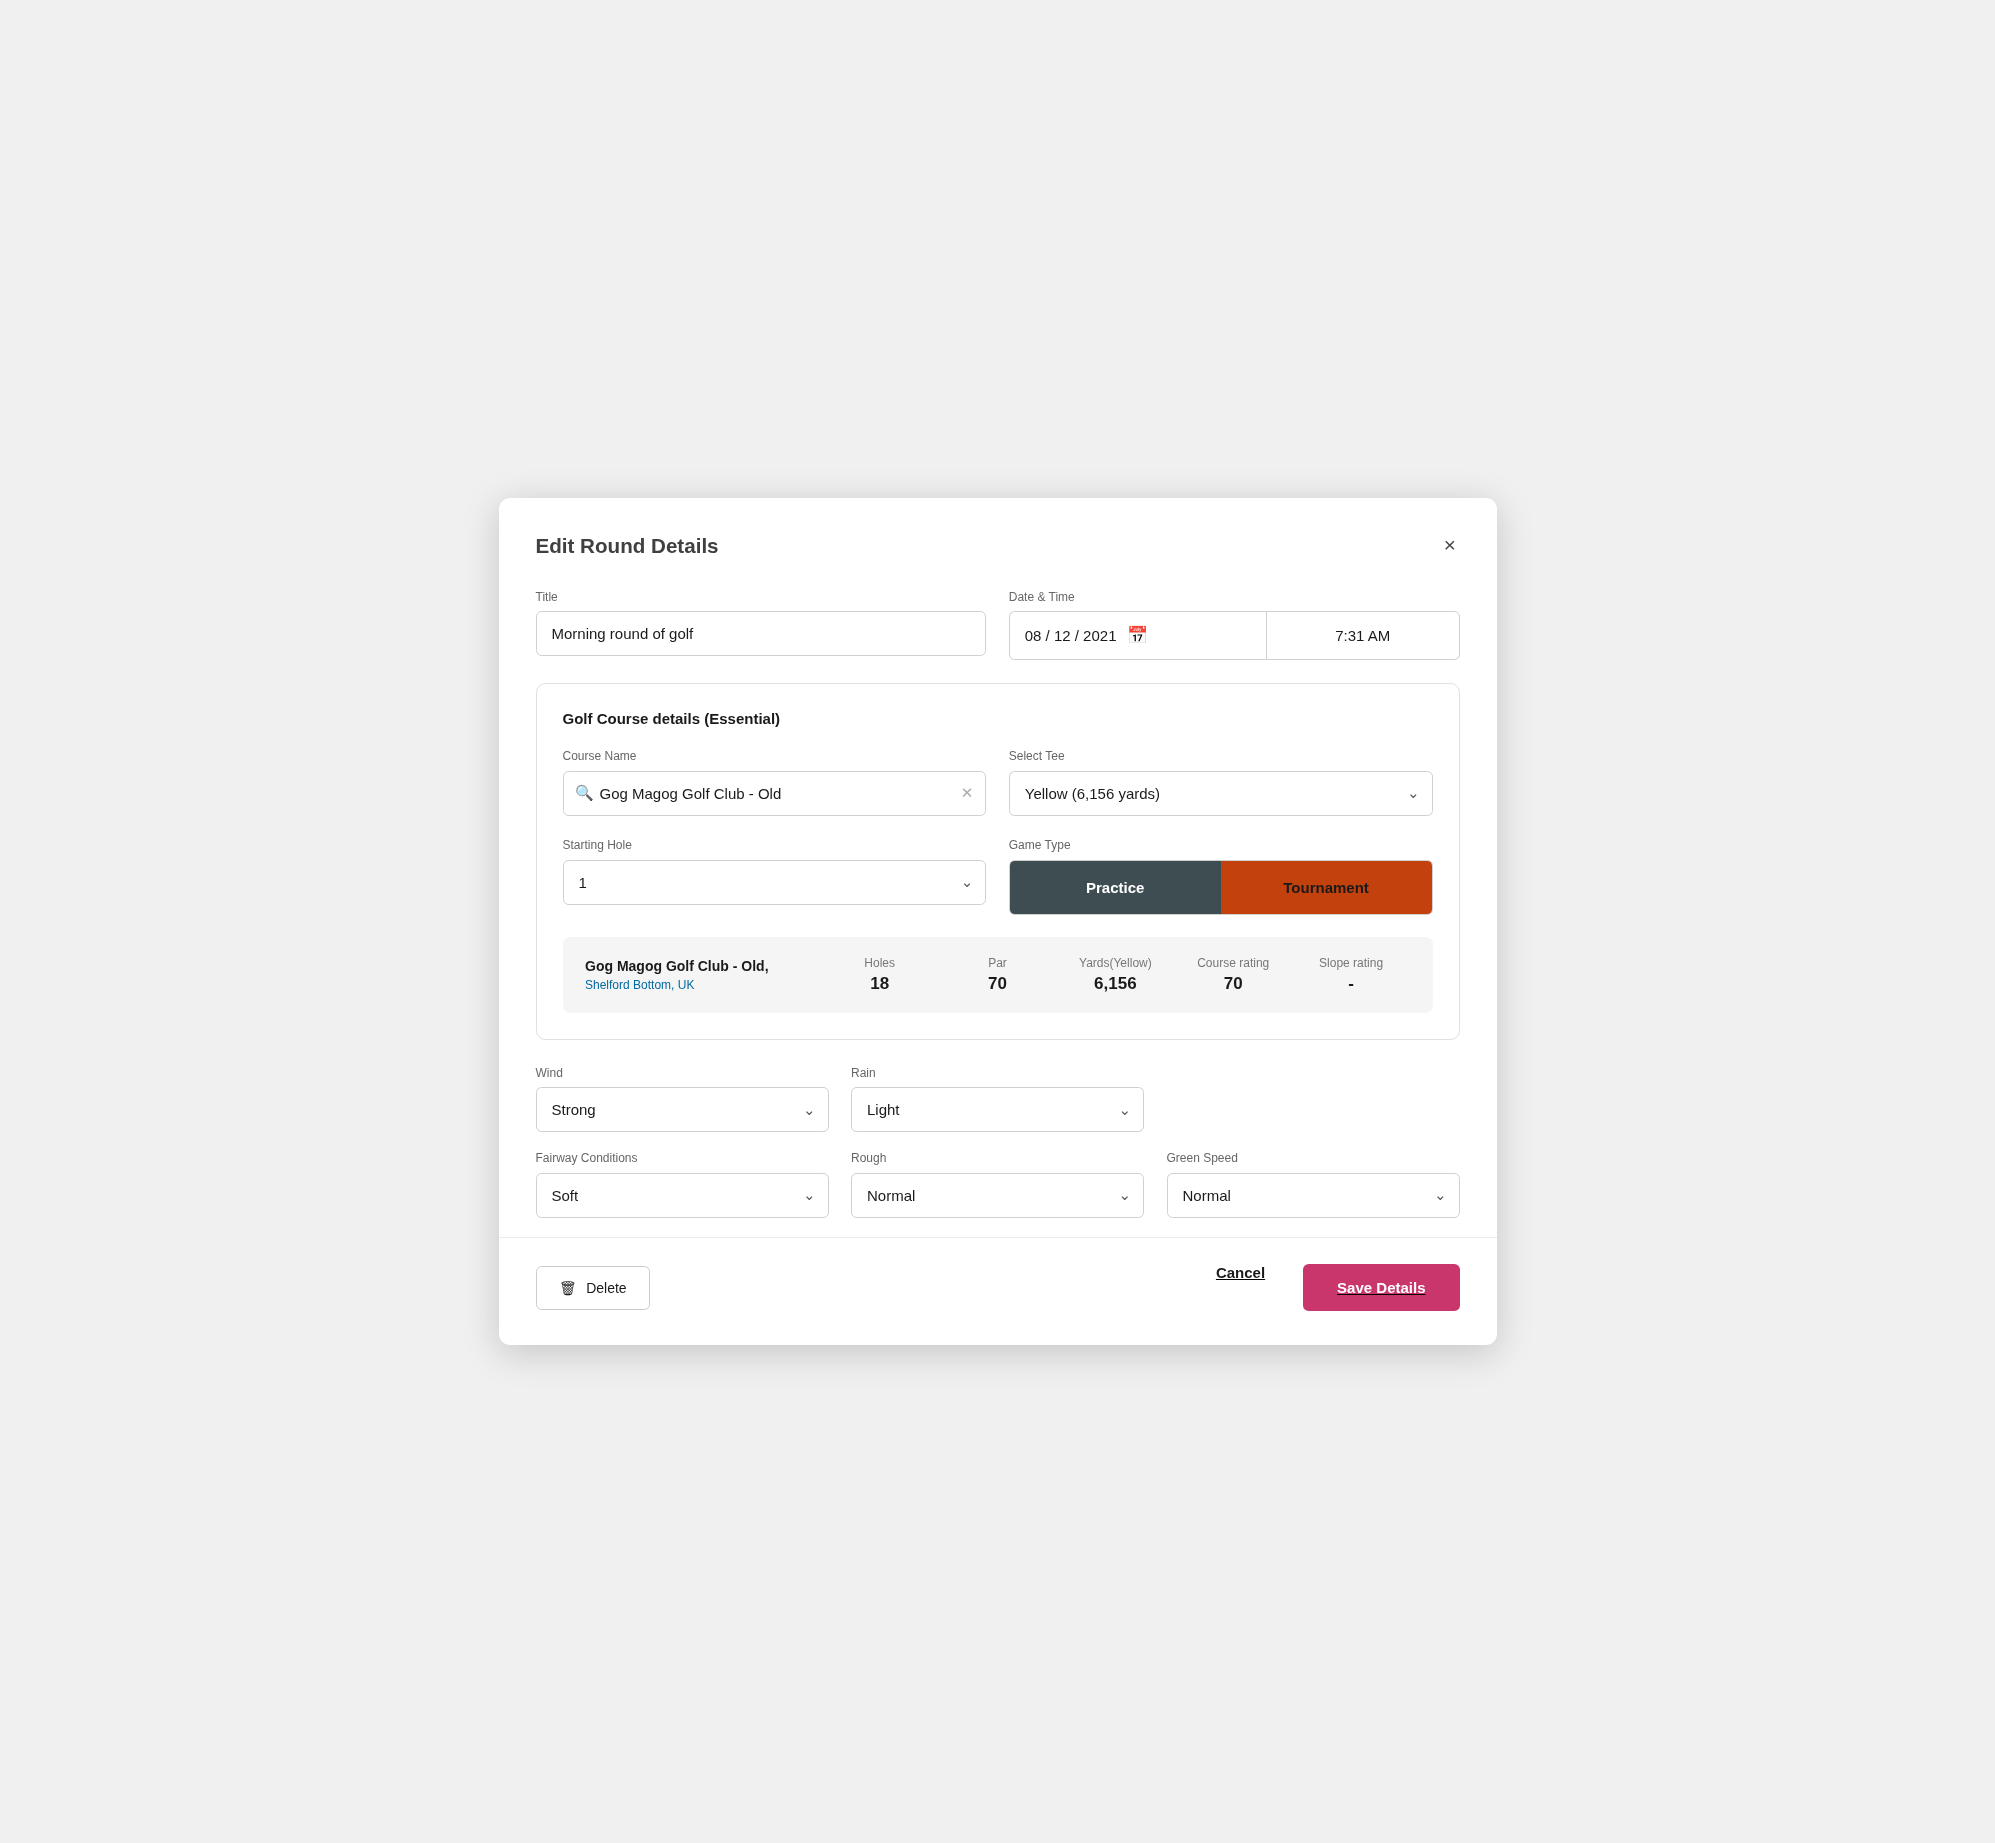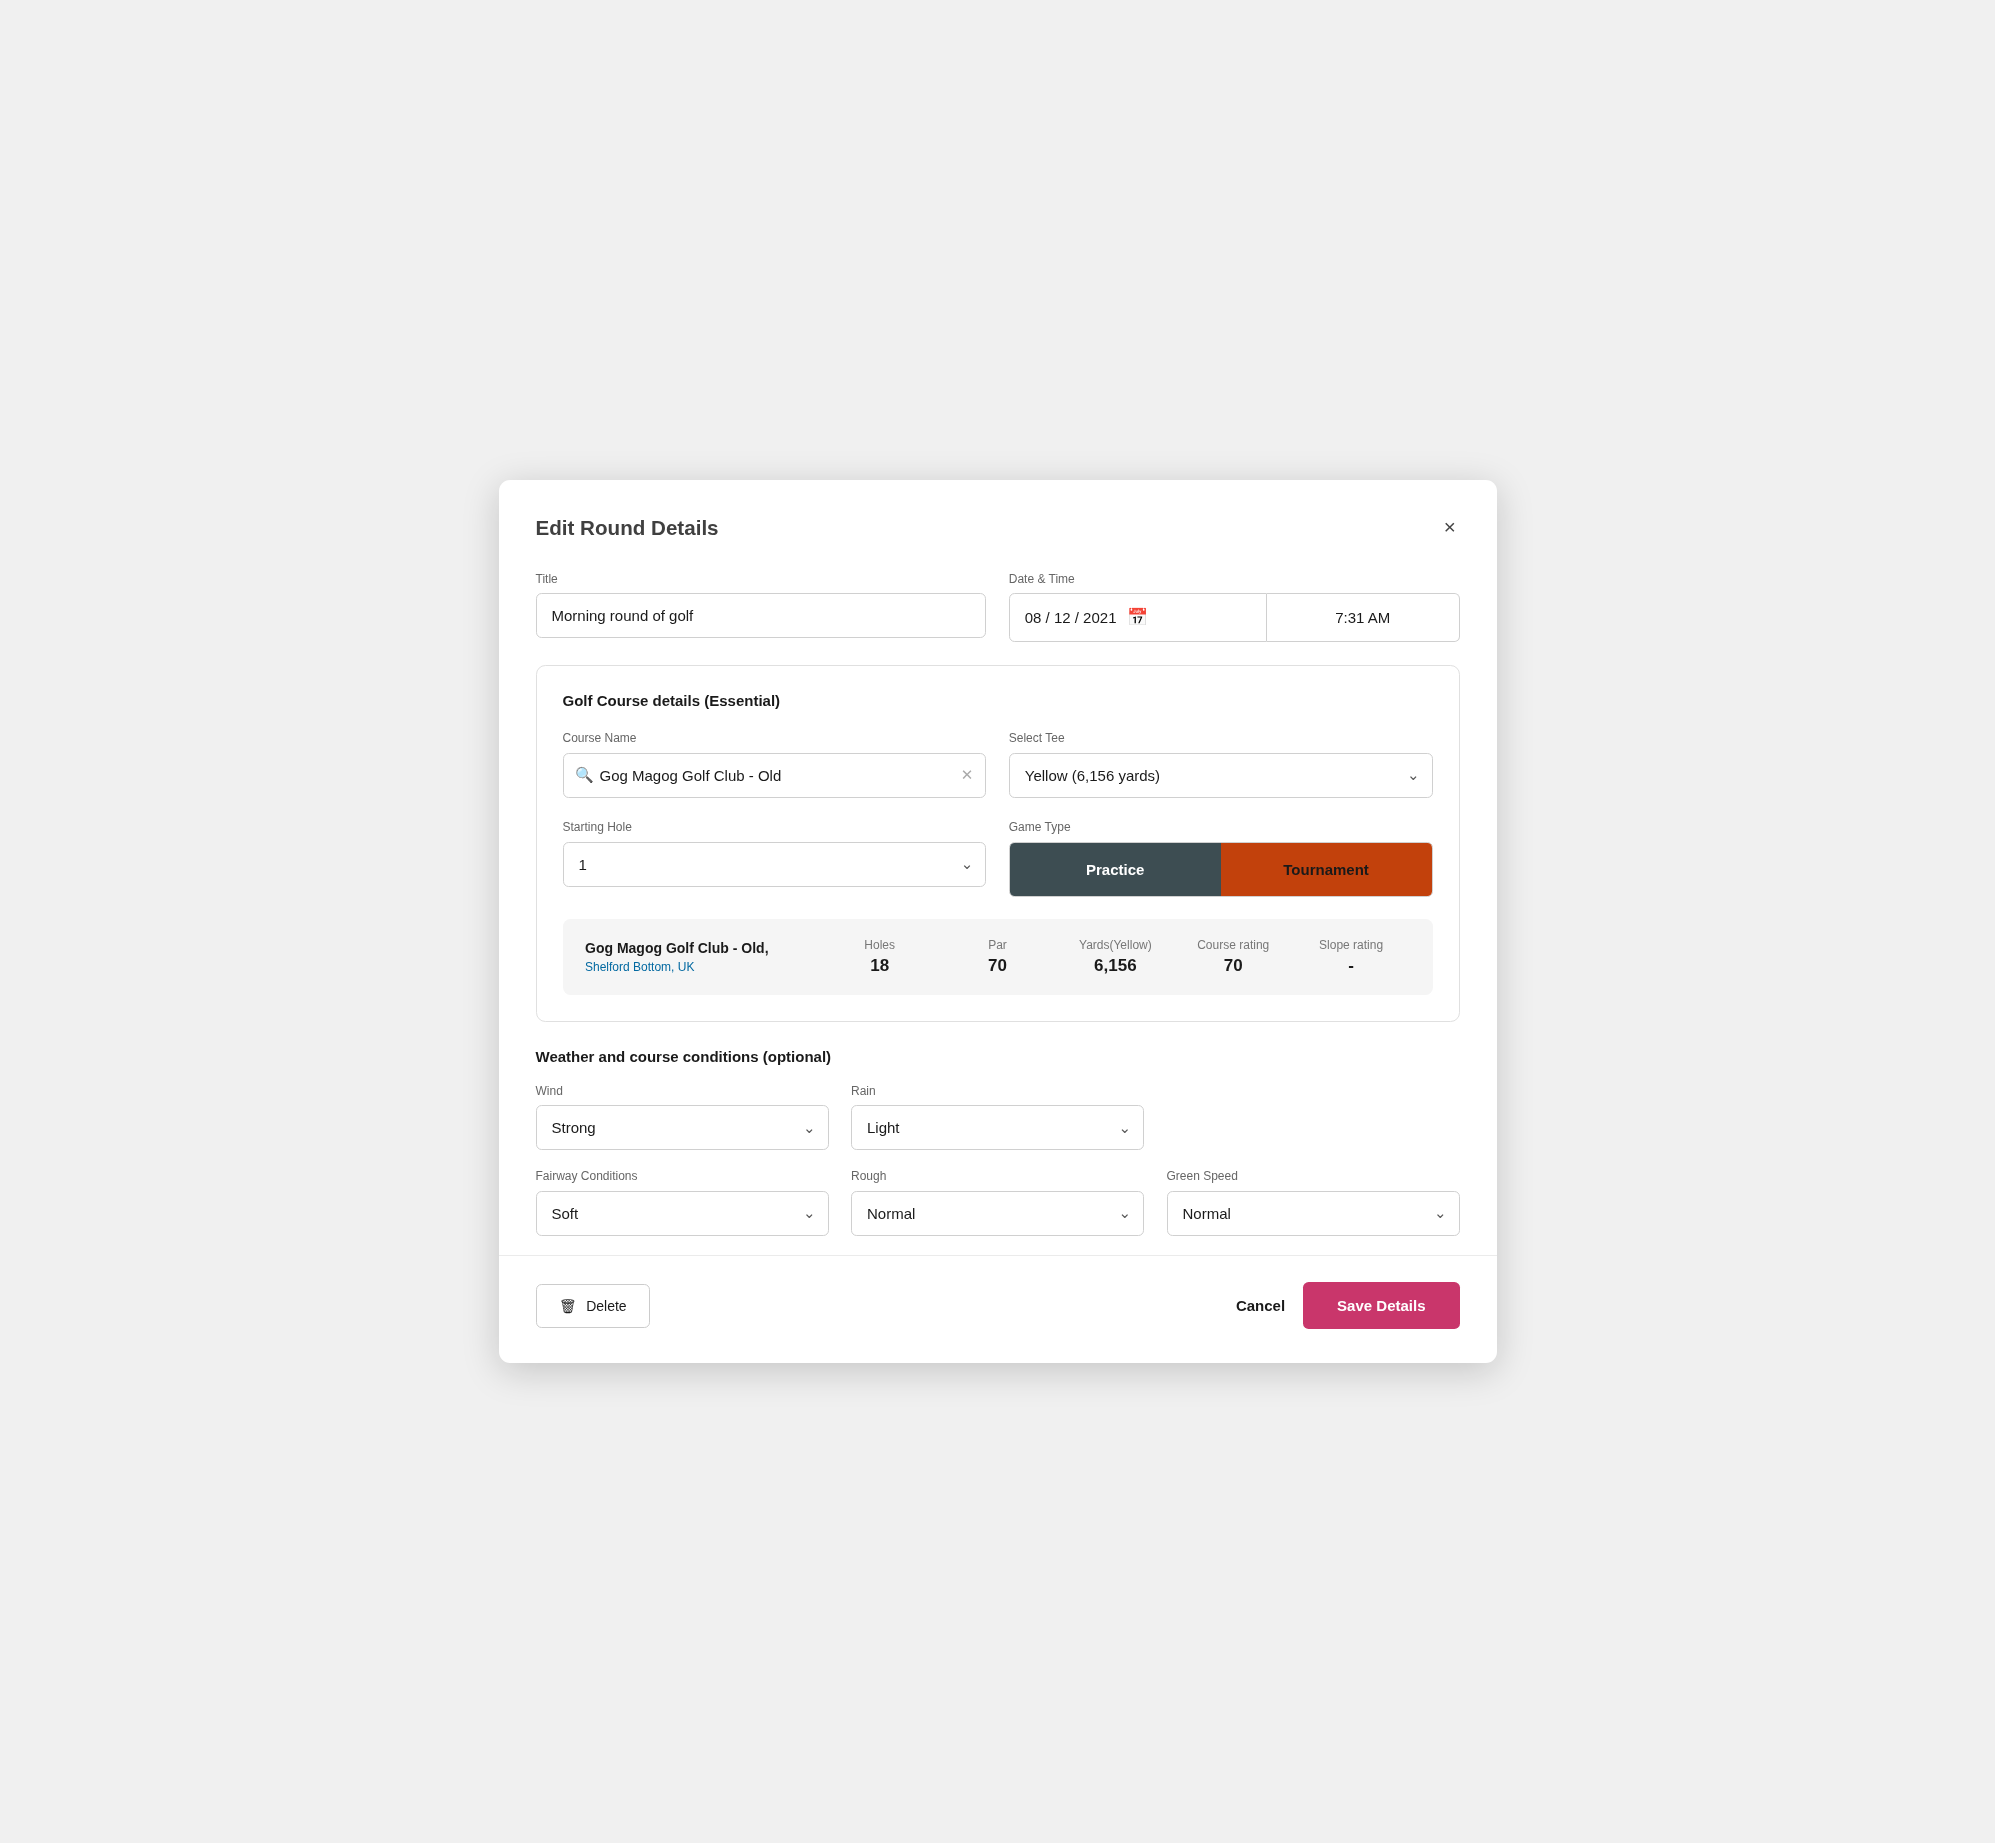--- a/index.html
+++ b/index.html
@@ -243,22 +243,23 @@
       background: #fff;
       border-radius: 5.6px;
       padding: 13px 22.5px;
       font-size: 14px;
       font-weight: 500;
       color: #1a1a1a;
       cursor: pointer;
     }
     .footer-right {
       display: flex;
-      align-items: center;
-      gap: 18px;
+      align-items: flex-start;
+      gap: 38px;
+      text-decoration: underline;
     }
     .cancel-btn {
       background: none;
       border: none;
       font-size: 15px;
       font-weight: 600;
       color: #1a1a1a;
       cursor: pointer;
     }
     .save-btn {
@@ -369,21 +370,20 @@
         <div class="stat-value">70</div>
       </div>
       <div class="course-stat">
         <div class="stat-label">Slope rating</div>
         <div class="stat-value">-</div>
       </div>
     </div>
   </div>
 
   <div>
-    <div class="conditions-title">Weather and course conditions (optional)</div>
 
     <div class="conditions-row">
       <div class="form-group full">
         <label class="form-label">Wind</label>
         <div class="select-wrapper">
           <select class="select-input">
             <option>Strong</option>
             <option>Light</option>
             <option>None</option>
             <option>Calm</option>

